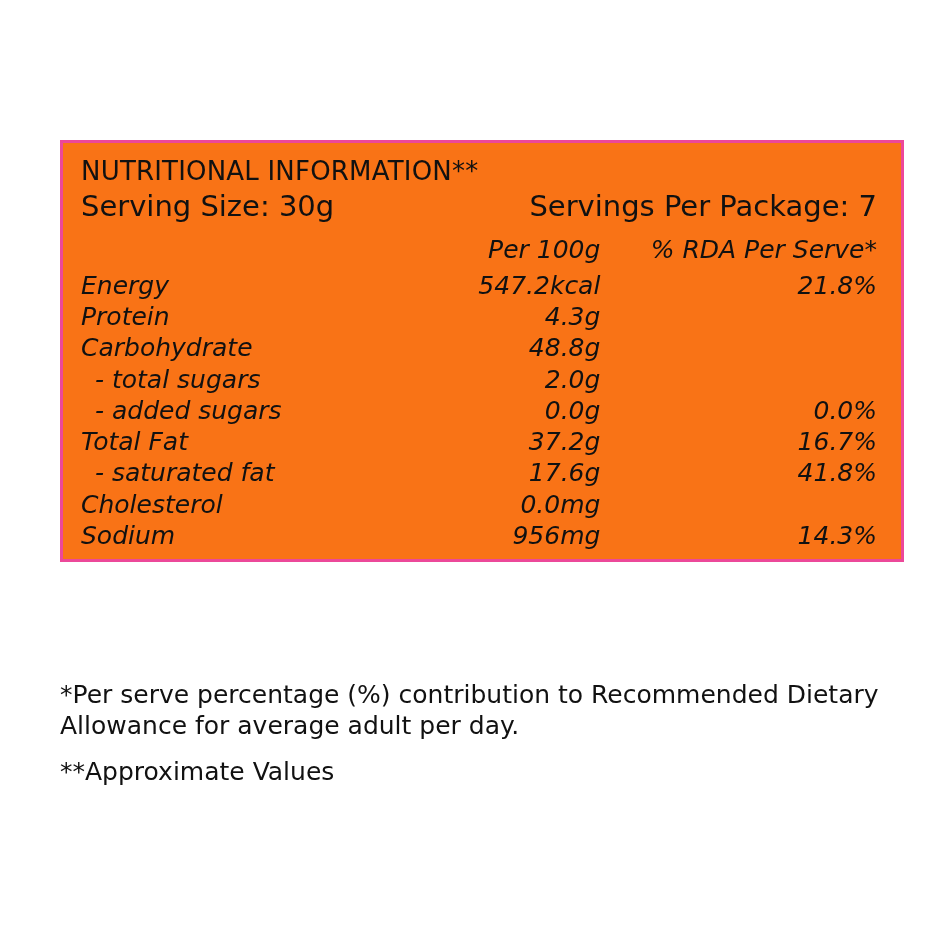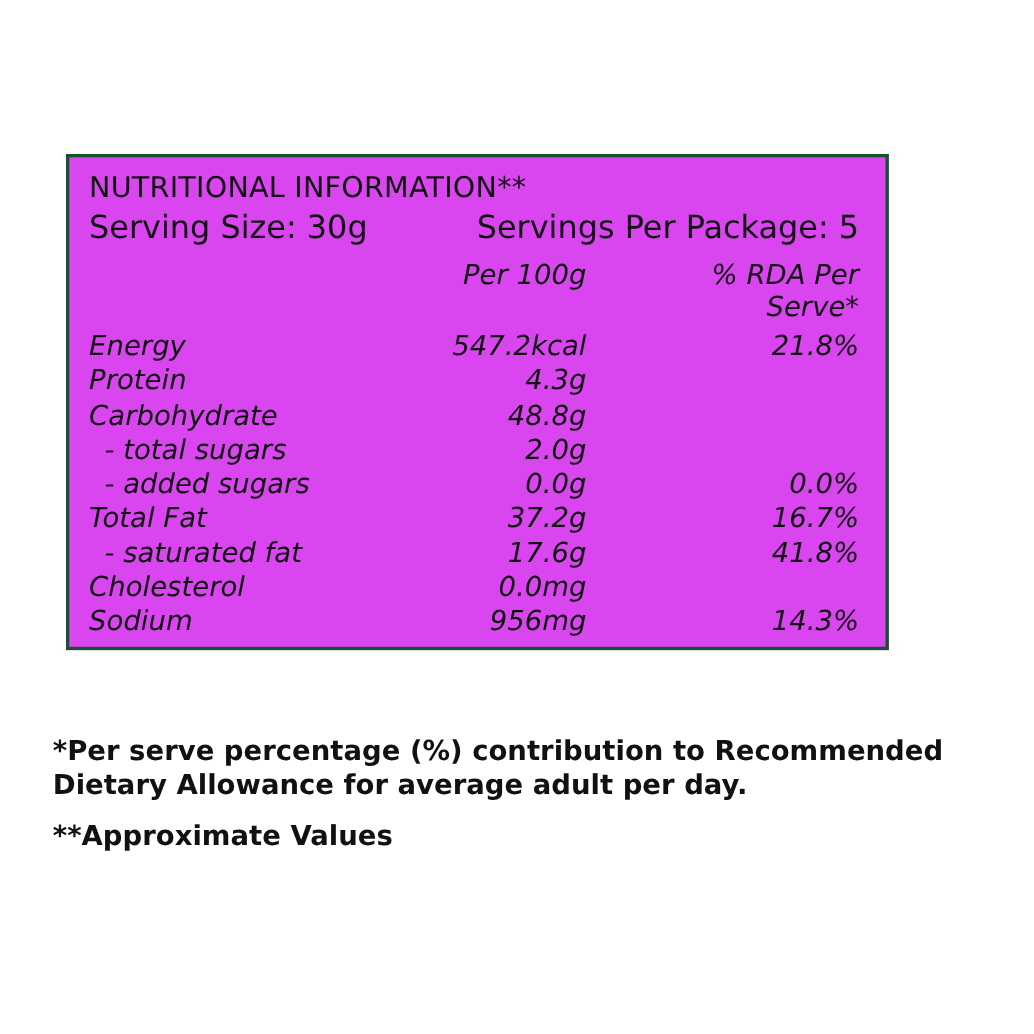--- a/index.html
+++ b/index.html
@@ -13,25 +13,25 @@
     font-family: "DejaVu Sans", sans-serif;
     color: #111111;
     position: relative;
     overflow: hidden;
   }
 
   .panel {
     position: absolute;
     left: 60px;
     top: 140px;
-    width: 748px;
-    border: 3px solid #14532d;
+    width: 844px;
+    border: 3px solid #ec4899;
     box-sizing: border-box;
     padding: 10px 18px 8px 18px;
-    background: #d946ef;
+    background: #f97316;
   }
 
   .title {
     font-size: 26px;
     font-weight: 400;
     letter-spacing: 0.2px;
     line-height: 1.15;
     margin: 4px 0 0 0;
   }
 
@@ -76,33 +76,33 @@
 
   .footnotes {
     position: absolute;
     left: 48px;
     top: 668px;
     width: 850px;
     font-size: 25px;
     line-height: 1.22;
     font-weight: 400;
   }
-  .footnotes p { margin: 0; font-weight: bold; }
+  .footnotes p { margin: 12px; }
   .footnotes p.second { margin-top: 16px; }
 </style>
 </head>
 <body>
 
 <div class="panel">
 
   <div class="title">NUTRITIONAL INFORMATION**</div>
 
   <div class="subline">
     <span class="left">Serving Size: 30g</span>
-    <span class="right">Servings Per Package: 5</span>
+    <span class="right">Servings Per Package: 7</span>
   </div>
 
   <table class="nut">
     <thead>
       <tr>
         <th class="col-name"></th>
         <th class="col-per100">Per 100g</th>
         <th class="col-rda">% RDA Per Serve*</th>
       </tr>
     </thead>

